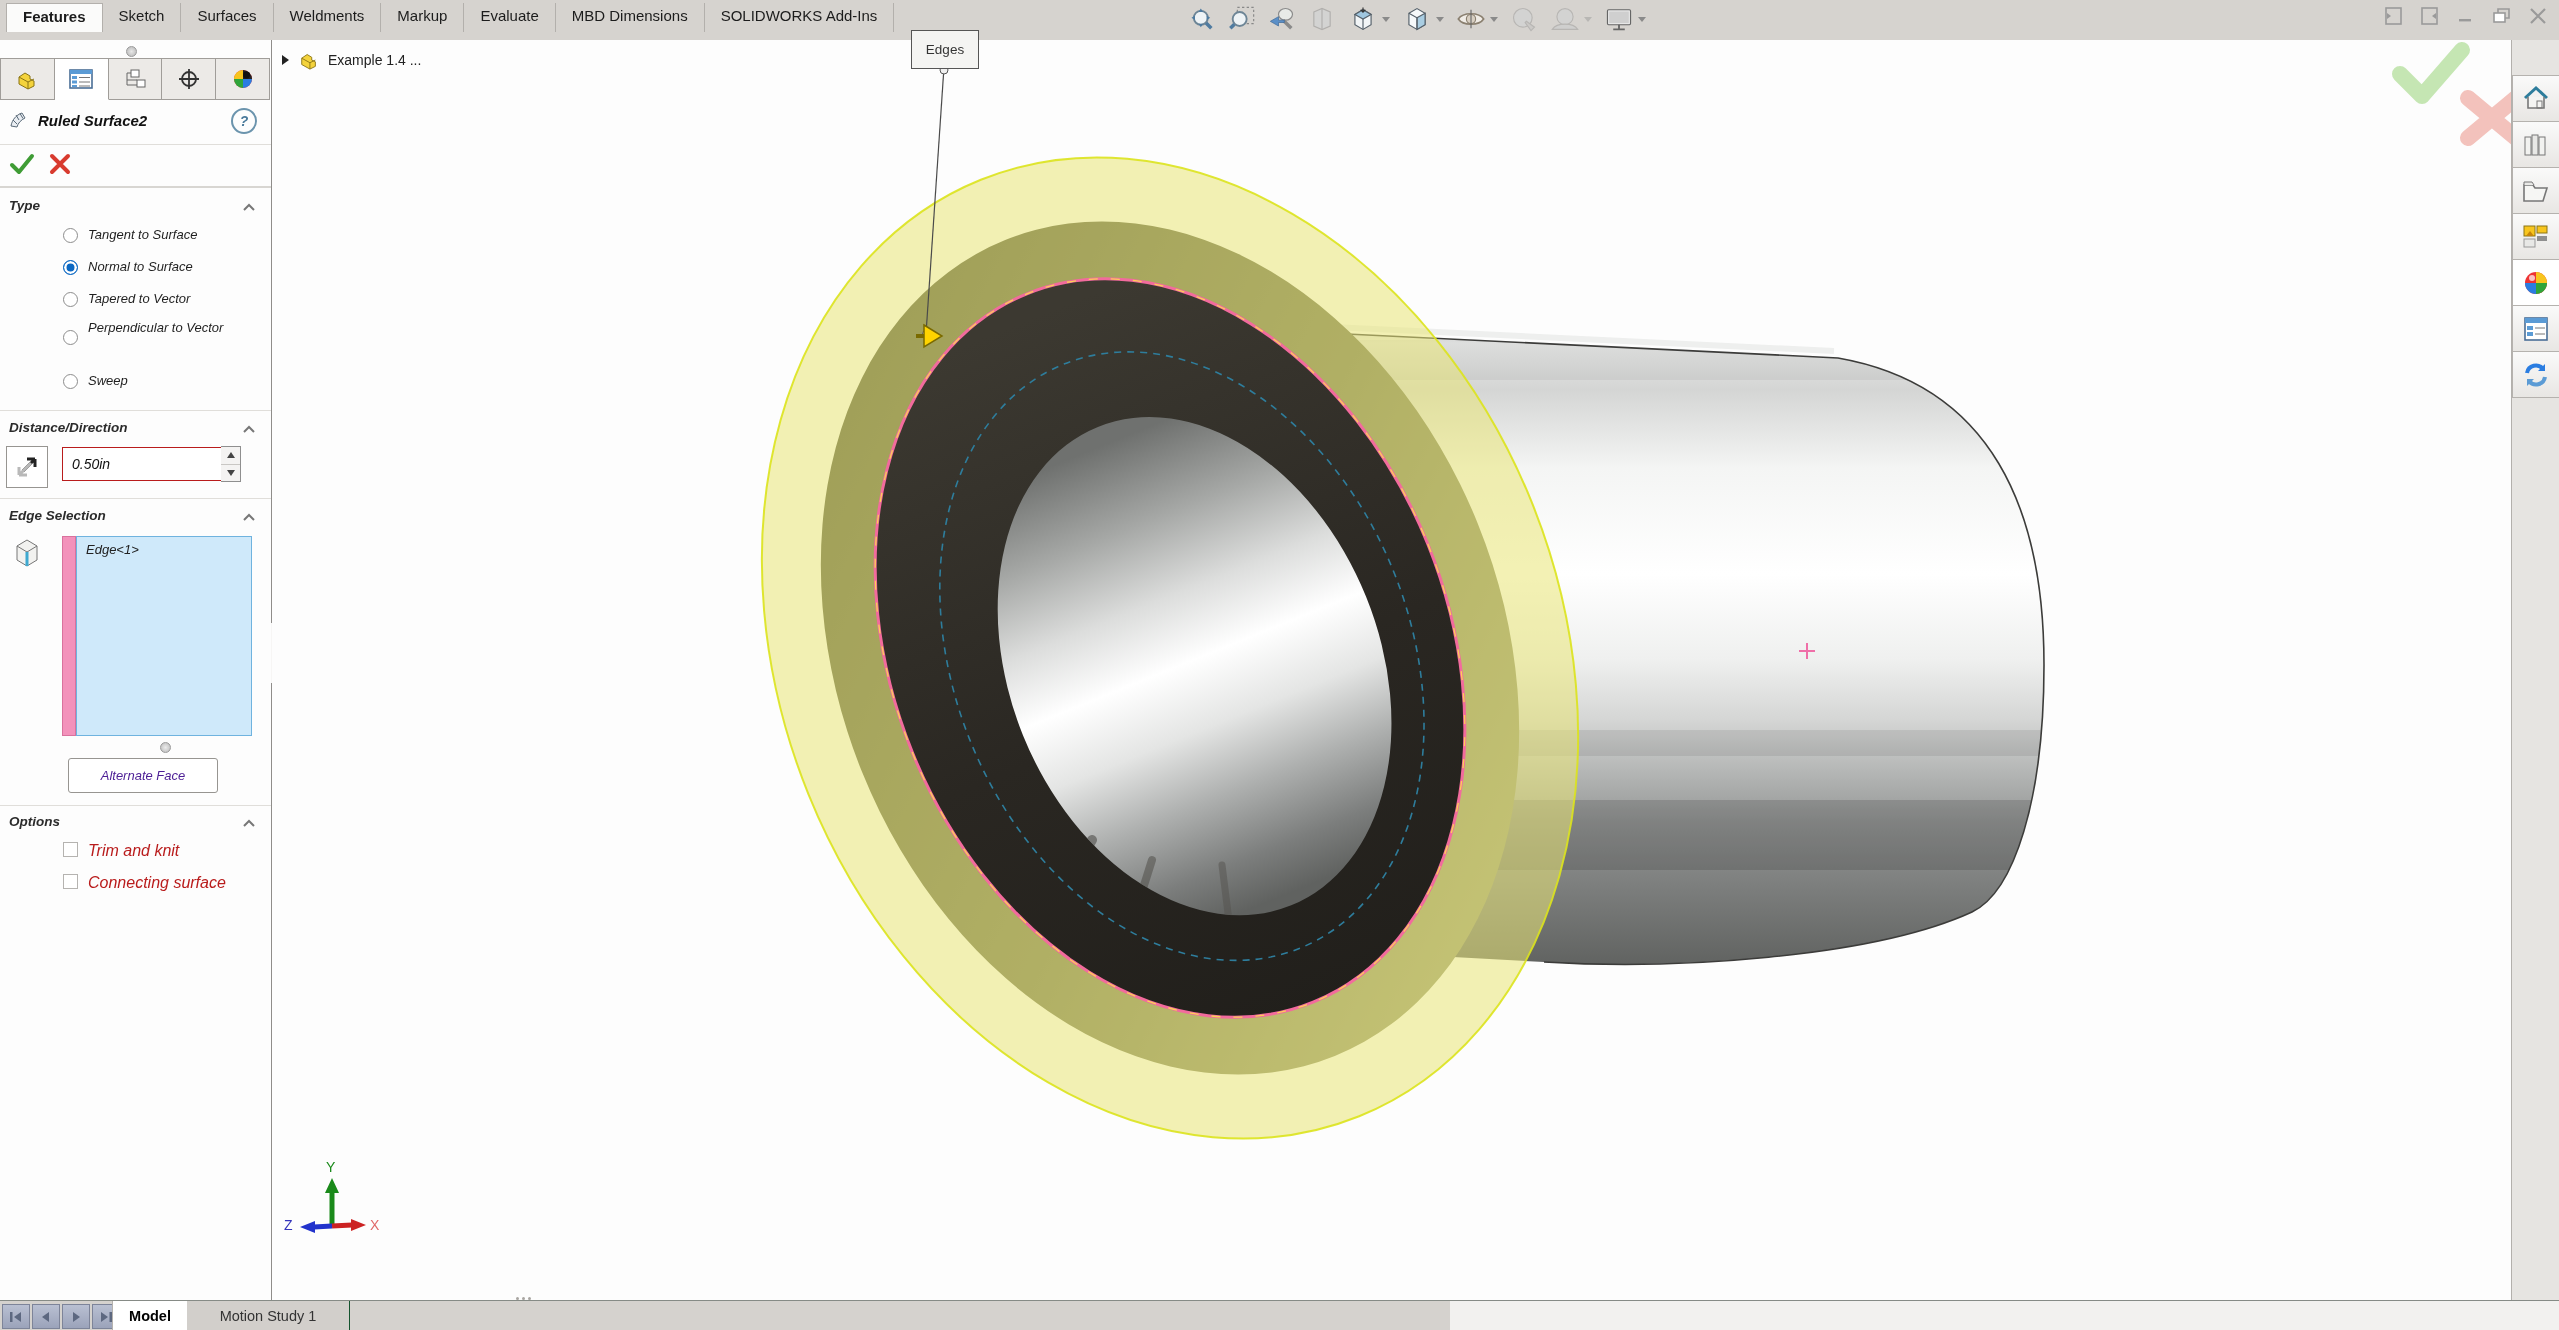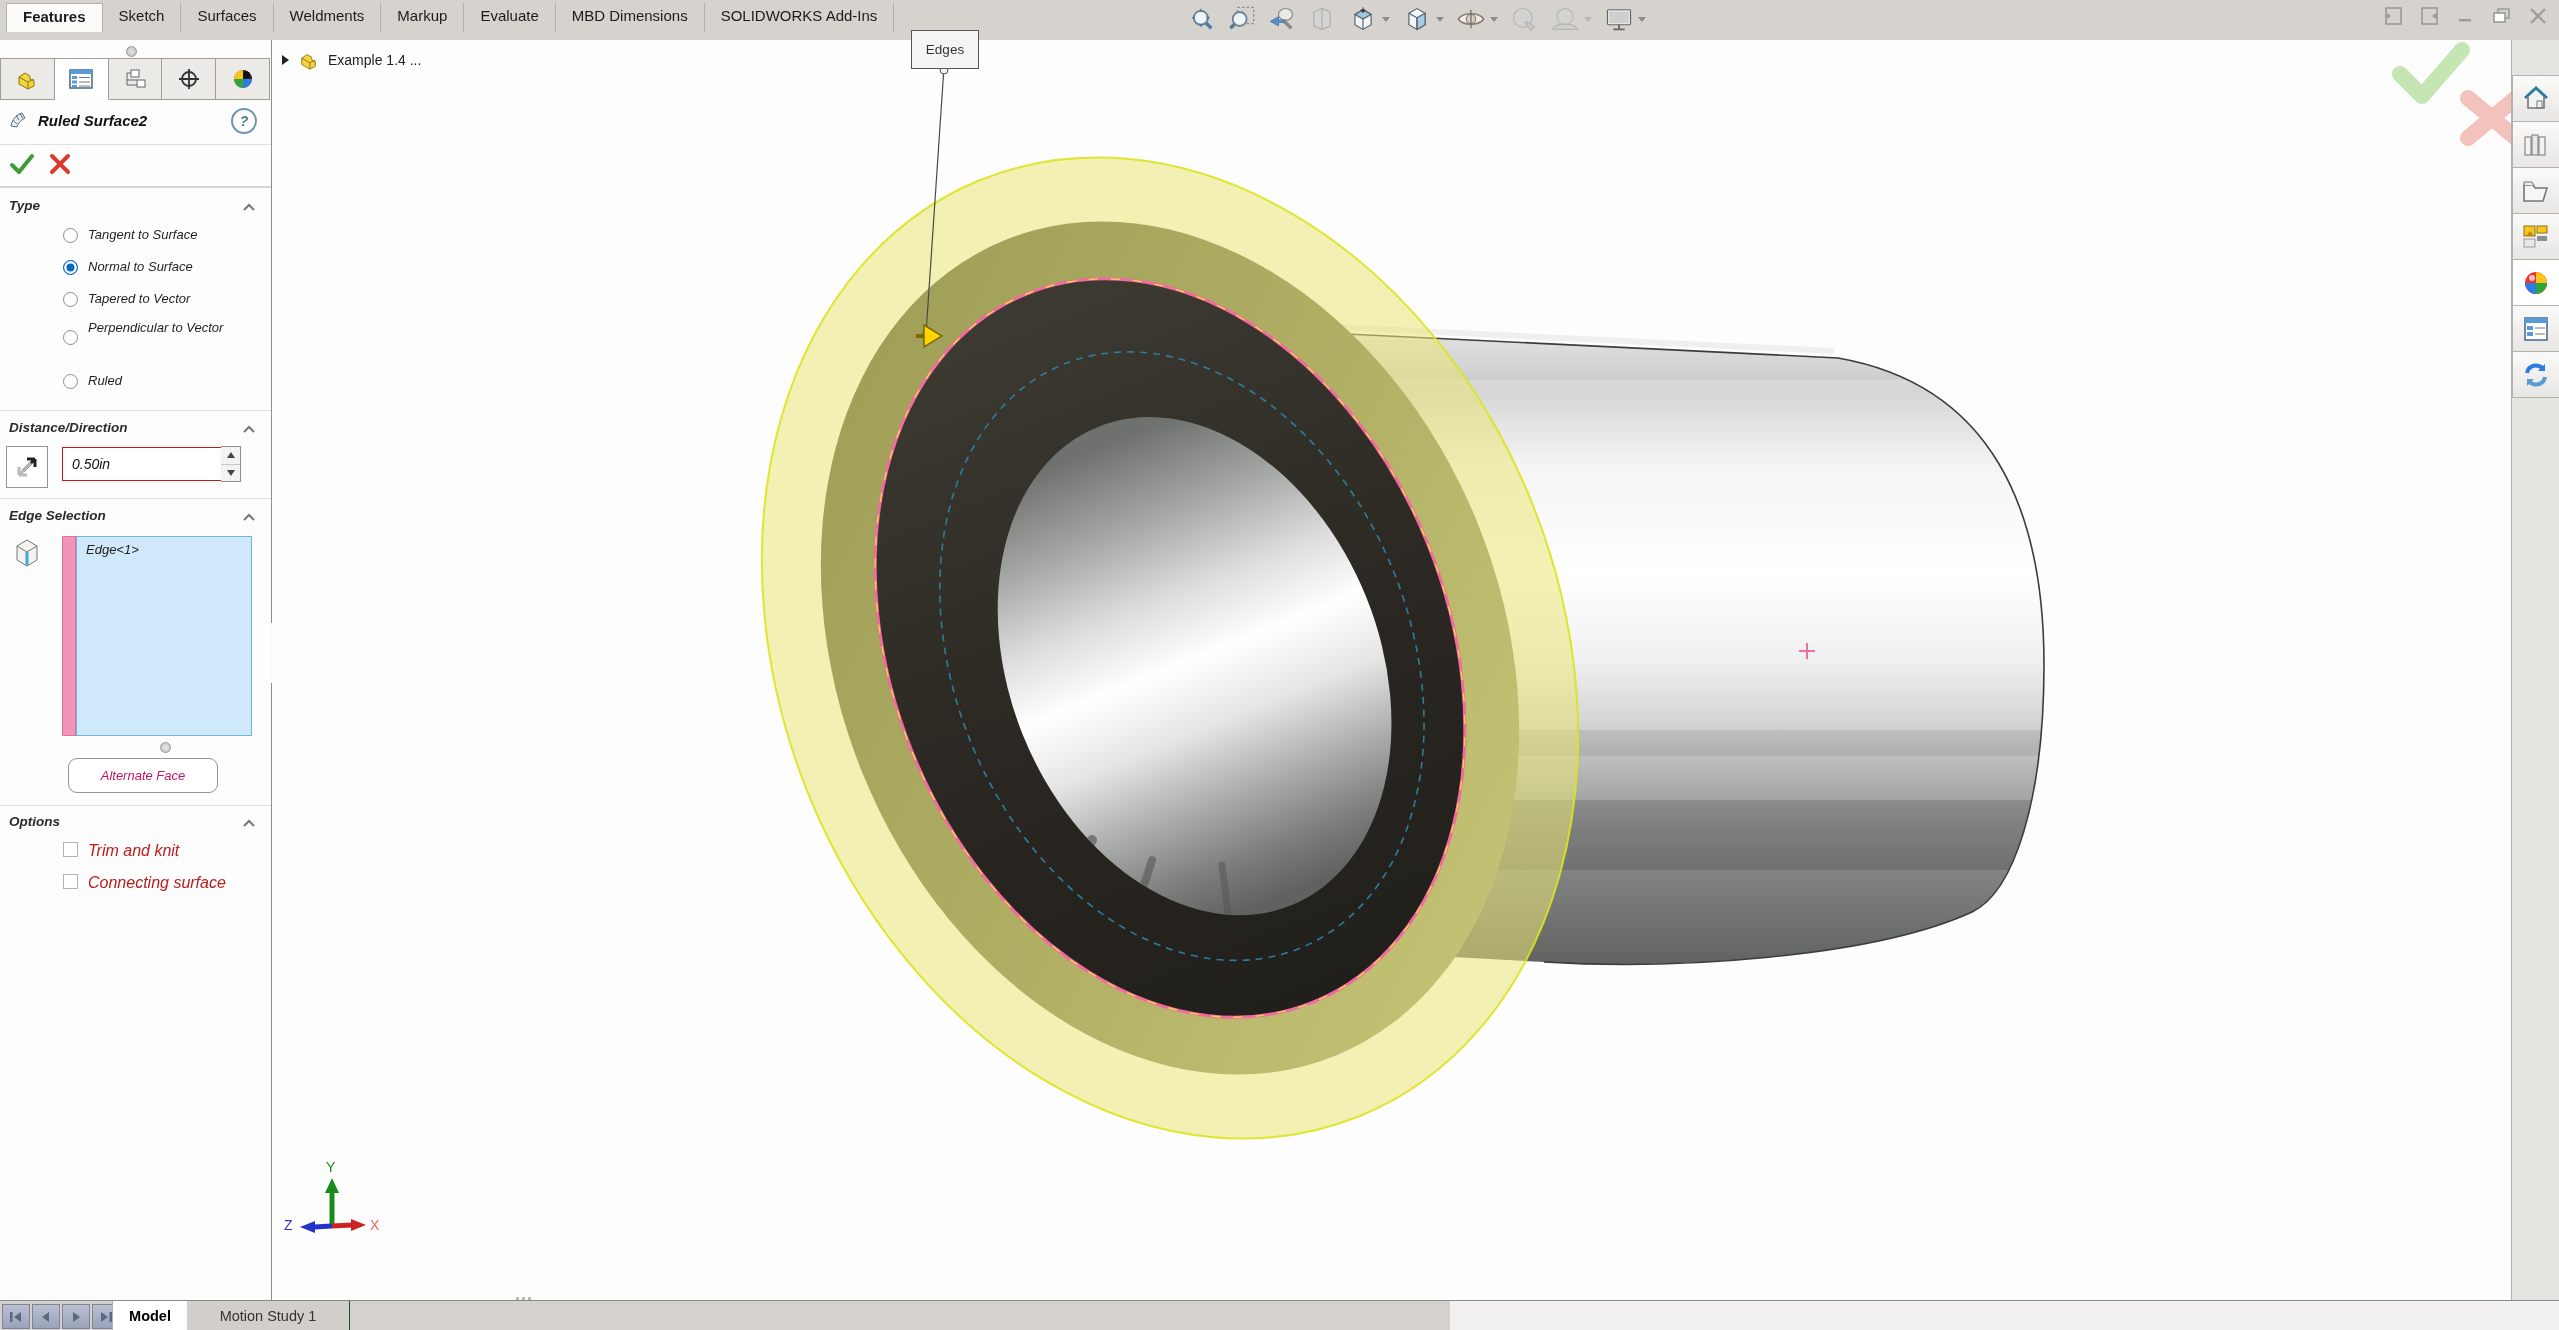--- a/index.html
+++ b/index.html
@@ -34,21 +34,21 @@
   .dirbtn{width:40px;height:40px;border:1px solid #979591;background:#fff;display:flex;align-items:center;justify-content:center;}
   .numinput{width:150px;height:32px;border:1px solid #b91c1c;background:#fff;font-size:14px;color:#111;display:flex;align-items:center;padding-left:9px;}
   .spin{width:19px;height:34px;border:1px solid #8f8f8f;border-left:none;background:#f4f3f2;display:flex;flex-direction:column;}
   .spin div{flex:1;display:flex;align-items:center;justify-content:center;border-bottom:1px solid #c9c7c4;}
   .spin div:last-child{border-bottom:none;}
   .tri-up{width:0;height:0;border-left:4px solid transparent;border-right:4px solid transparent;border-bottom:6px solid #444;}
   .tri-dn{width:0;height:0;border-left:4px solid transparent;border-right:4px solid transparent;border-top:6px solid #444;}
   .sel-strip{width:14px;height:200px;background:#f392bb;border:1px solid #d9729d;box-sizing:border-box;}
   .sel-list{width:176px;height:200px;background:#cfe9fa;border:1.5px solid #6fb3df;box-sizing:border-box;font-size:13px;color:#222;padding:5px 0 0 9px;}
   .resize-dot{width:9px;height:9px;border-radius:50%;background:radial-gradient(#ececec,#b8b8b8);border:1px solid #9a9a9a;}
-  .pushbtn{width:148px;height:33px;border:1px solid #979591;border-radius:9px;background:#fff;font-size:13px;color:#be185d;display:flex;align-items:center;justify-content:center;}
+  .pushbtn{width:148px;height:33px;border:1px solid #979591;border-radius:3px;background:#fff;font-size:13px;color:#4c1d95;display:flex;align-items:center;justify-content:center;}
   .cbx{width:15px;height:15px;border:1.6px solid #b5b3b0;background:#fff;box-sizing:border-box;}
   .cblabel{font-size:16px;color:#b91c1c;}
   
   #viewport{left:272px;top:40px;width:2239px;height:1260px;background:#fdfdfd;}
   .flytree{left:8px;top:10px;display:flex;align-items:center;gap:8px;font-size:14px;color:#222;}
   .callout{left:639px;top:-10px;width:66px;height:37px;border:1.5px solid #555;background:#f4f4f2;display:flex;align-items:center;justify-content:center;font-size:13.5px;color:#333;}
   
   .split-bump{left:271px;top:622px;width:13px;height:60px;background:#f7f6f5;border:1px solid #8f8d8a;border-left:none;}
   .split-dot{left:274px;top:645px;width:9px;height:9px;border-radius:50%;background:radial-gradient(#e8e8e8,#b0b0b0);border:1px solid #999;}
   
@@ -276,21 +276,21 @@
     <div class="abs" style="left:63px;top:218px;"><span class="radio sel" style="display:inline-block;vertical-align:middle;"></span></div>
     <div class="rlabel abs" style="left:88px;top:219px;">Normal to Surface</div>
 
     <div class="abs" style="left:63px;top:250px;"><span class="radio" style="display:inline-block;vertical-align:middle;"></span></div>
     <div class="rlabel abs" style="left:88px;top:251px;">Tapered to Vector</div>
 
     <div class="abs" style="left:63px;top:288px;"><span class="radio" style="display:inline-block;vertical-align:middle;"></span></div>
     <div class="rlabel abs" style="left:88px;top:280px;width:150px;line-height:16px;">Perpendicular to Vector</div>
 
     <div class="abs" style="left:63px;top:332px;"><span class="radio" style="display:inline-block;vertical-align:middle;"></span></div>
-    <div class="rlabel abs" style="left:88px;top:333px;">Ruled</div>
+    <div class="rlabel abs" style="left:88px;top:333px;">Sweep</div>
 
     <div class="pm-sep abs" style="top:370px;"></div>
 
     <div class="grp-hd abs" style="left:9px;top:380px;">Distance/Direction</div>
     <svg class="abs chev" style="left:243px;top:385px;" viewBox="0 0 12 8">
         <path d="M1 7l5-5 5 5" fill="none" stroke="#777" stroke-width="2"></path>
       </svg>
 
     <div class="dirbtn abs" style="left:6px;top:406px;">
       <svg width="28" height="28" viewBox="0 0 28 28">

